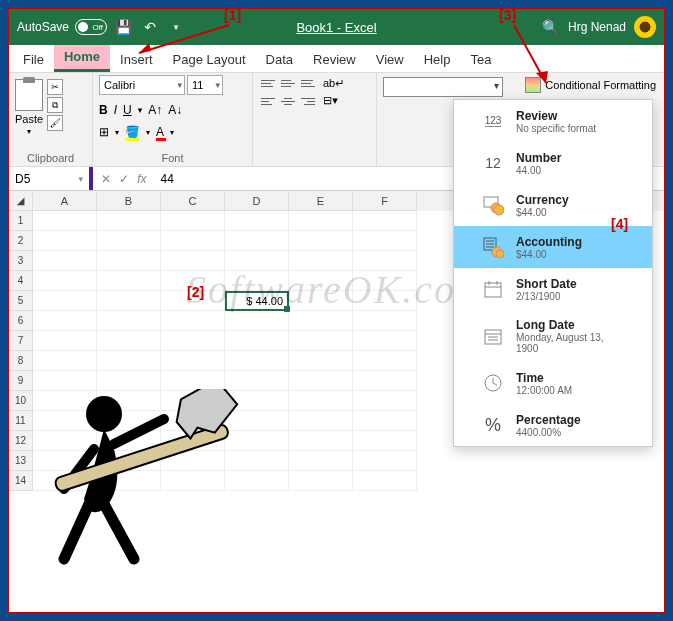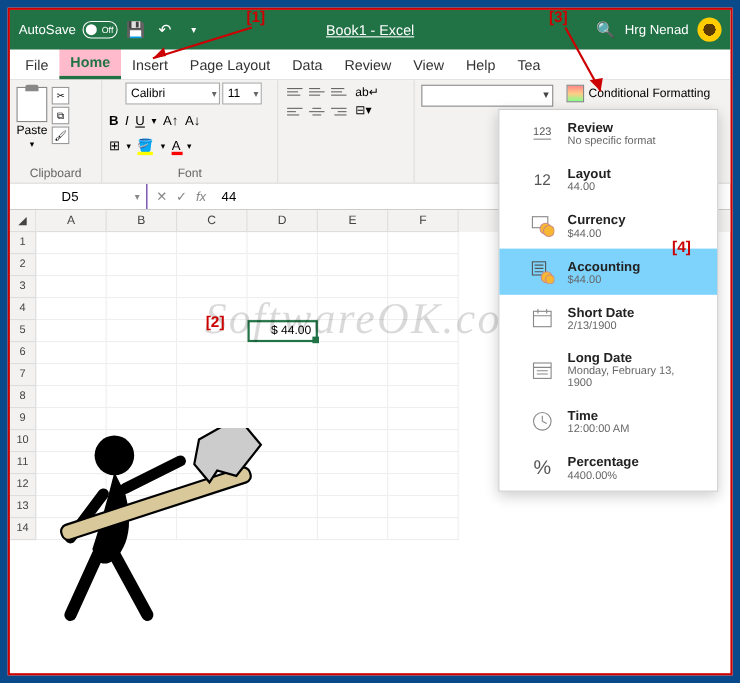--- a/index.html
+++ b/index.html
@@ -18,37 +18,37 @@
 .tab.active { background: #fbc; color: #217346; font-weight: 600; border-bottom: 3px solid #217346; }
 .ribbon { height: 94px; background: #f3f2f1; display: flex; border-bottom: 1px solid #ddd; position: relative; }
 .rgroup { border-right: 1px solid #ddd; display: flex; flex-direction: column; padding: 2px 6px 0; font-size: 11px; }
 .rgroup-body { flex: 1; display: flex; align-items: flex-start; gap: 4px; }
 .rgroup-label { text-align: center; font-size: 11px; color: #666; padding: 2px 0; }
 .paste-btn { display: flex; flex-direction: column; align-items: center; font-size: 11px; gap: 2px; padding-top: 4px; }
 .clipboard-icon { width: 28px; height: 32px; border: 1px solid #888; background: #fff; position: relative; }
 .clipboard-icon::before { content: ""; position: absolute; top: -3px; left: 7px; width: 12px; height: 6px; background: #888; border-radius: 2px 2px 0 0; }
 .mini-col { display: flex; flex-direction: column; gap: 2px; padding-top: 4px; }
 .mini-icon { width: 16px; height: 16px; border: 1px solid #999; background: #fff; font-size: 9px; display: flex; align-items: center; justify-content: center; }
-.font-row1 { display: flex; gap: 2px; align-items: center; margin-left: 15px; }
+.font-row1 { display: flex; gap: 2px; align-items: center; }
 .font-sel { height: 20px; border: 1px solid #aaa; font-size: 11px; padding: 0 14px 0 4px; background: #fff; position: relative; display: flex; align-items: center; }
 .font-sel::after { content: "▾"; position: absolute; right: 2px; font-size: 9px; color: #666; }
 .font-row2 { display: flex; gap: 6px; align-items: center; margin-top: 4px; font-size: 12px; }
 .font-row2 .b { font-weight: bold; }
 .font-row2 .i { font-style: italic; }
 .font-row2 .u { text-decoration: underline; }
 .font-row3 { display: flex; gap: 6px; align-items: center; margin-top: 4px; font-size: 12px; }
 .align-grid { display: grid; grid-template-columns: repeat(3, 18px); gap: 2px; }
 .align-grid .ai { width: 18px; height: 16px; display: flex; flex-direction: column; justify-content: center; gap: 2px; padding: 2px; }
 .align-grid .ai span { height: 1px; background: #666; }
 .nf-combo { width: 120px; height: 20px; border: 1px solid #888; background: #fff; position: relative; }
 .nf-combo::after { content: "▾"; position: absolute; right: 3px; top: 2px; font-size: 10px; color: #444; }
-.cf-btn { display: flex; align-items: center; gap: 4px; font-size: 11px; padding: 2px; }
+.cf-btn { display: flex; align-items: center; gap: 4px; font-size: 11px; padding: 2px; justify-content: flex-end; }
 .cf-icon { width: 16px; height: 16px; background: linear-gradient(#f88, #fc8, #8f8); border: 1px solid #888; }
 .formula-bar { height: 24px; display: flex; align-items: center; border-bottom: 1px solid #ccc; font-size: 12px; }
-.name-box { width: 84px; height: 100%; border-right: 1px solid #4c1d95; padding: 0 6px; display: flex; align-items: center; justify-content: space-between; margin-left: 41px; }
+.name-box { width: 84px; height: 100%; border-right: 4px solid #4c1d95; padding: 0 6px; display: flex; align-items: center; justify-content: space-between; }
 .name-box::after { content: "▾"; font-size: 9px; color: #888; }
 .fb-btns { display: flex; align-items: center; gap: 8px; padding: 0 8px; color: #888; }
 .fb-input { flex: 1; padding: 0 6px; }
 .sheet { position: relative; display: flex; }
 .rowhdrs { width: 24px; background: #f3f2f1; }
 .rowhdrs .rh { height: 20px; border-bottom: 1px solid #ddd; border-right: 1px solid #ddd; font-size: 10px; display: flex; align-items: center; justify-content: center; color: #444; }
 .rowhdrs .rh.first { height: 20px; background: #f3f2f1; }
 .grid { flex: 1; }
 .colhdrs { display: flex; height: 20px; background: #f3f2f1; }
 .colhdrs .ch { width: 64px; border-right: 1px solid #ddd; border-bottom: 1px solid #ddd; font-size: 11px; display: flex; align-items: center; justify-content: center; color: #444; }
@@ -364,21 +364,21 @@
           <span style="font-size:10px;border-bottom:1px solid #888;">123</span>
         </div>
       <div class="dd-text">
           <div class="t1">Review</div>
           <div class="t2">No specific format</div>
         </div>
     </div>
     <div class="dd-item">
       <div class="dd-icon">12</div>
       <div class="dd-text">
-          <div class="t1">Layout</div>
+          <div class="t1">Number</div>
           <div class="t2">44.00</div>
         </div>
     </div>
     <div class="dd-item">
       <div class="dd-icon">
           <svg width="22" height="22" viewBox="0 0 22 22">
             <rect x="2" y="3" width="14" height="10" fill="none" stroke="#888"></rect>
             <circle cx="14" cy="14" r="5" fill="#f7b733" stroke="#c88"></circle>
             <circle cx="17" cy="16" r="5" fill="#f7b733" stroke="#c88"></circle>
           </svg>
@@ -422,21 +422,21 @@
       <div class="dd-icon">
           <svg width="20" height="20" viewBox="0 0 20 20">
             <rect x="2" y="4" width="16" height="14" fill="none" stroke="#888"></rect>
             <line x1="2" y1="8" x2="18" y2="8" stroke="#888"></line>
             <line x1="5" y1="11" x2="15" y2="11" stroke="#888"></line>
             <line x1="5" y1="14" x2="15" y2="14" stroke="#888"></line>
           </svg>
         </div>
       <div class="dd-text">
           <div class="t1">Long Date</div>
-          <div class="t2">Monday, February 13, 1900</div>
+          <div class="t2">Monday, August 13, 1900</div>
         </div>
     </div>
     <div class="dd-item">
       <div class="dd-icon">
           <svg width="20" height="20" viewBox="0 0 20 20">
             <circle cx="10" cy="10" r="8" fill="none" stroke="#888"></circle>
             <line x1="10" y1="10" x2="10" y2="5" stroke="#888"></line>
             <line x1="10" y1="10" x2="14" y2="12" stroke="#888"></line>
           </svg>
         </div>

